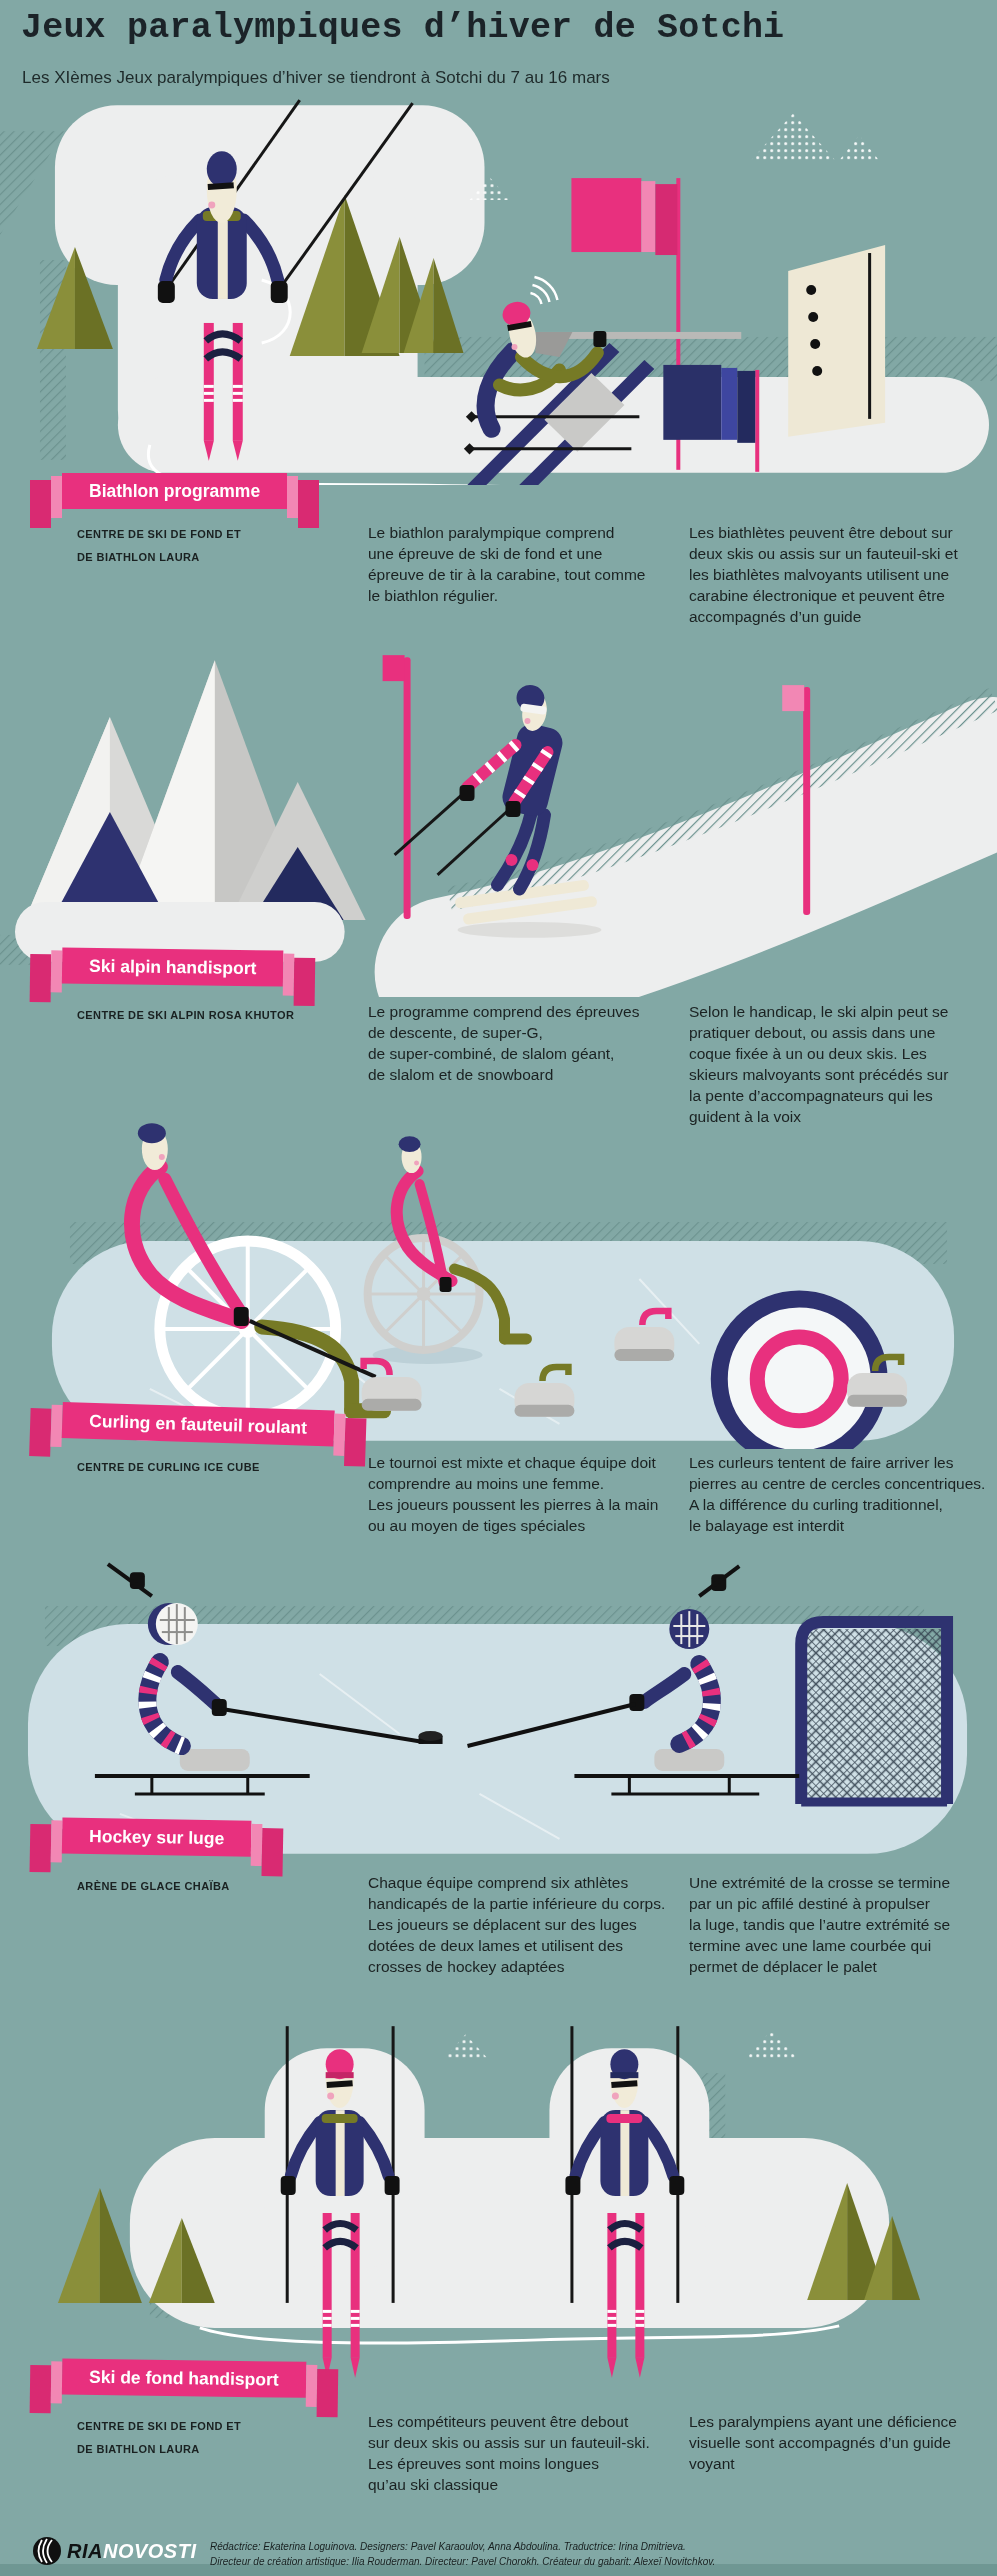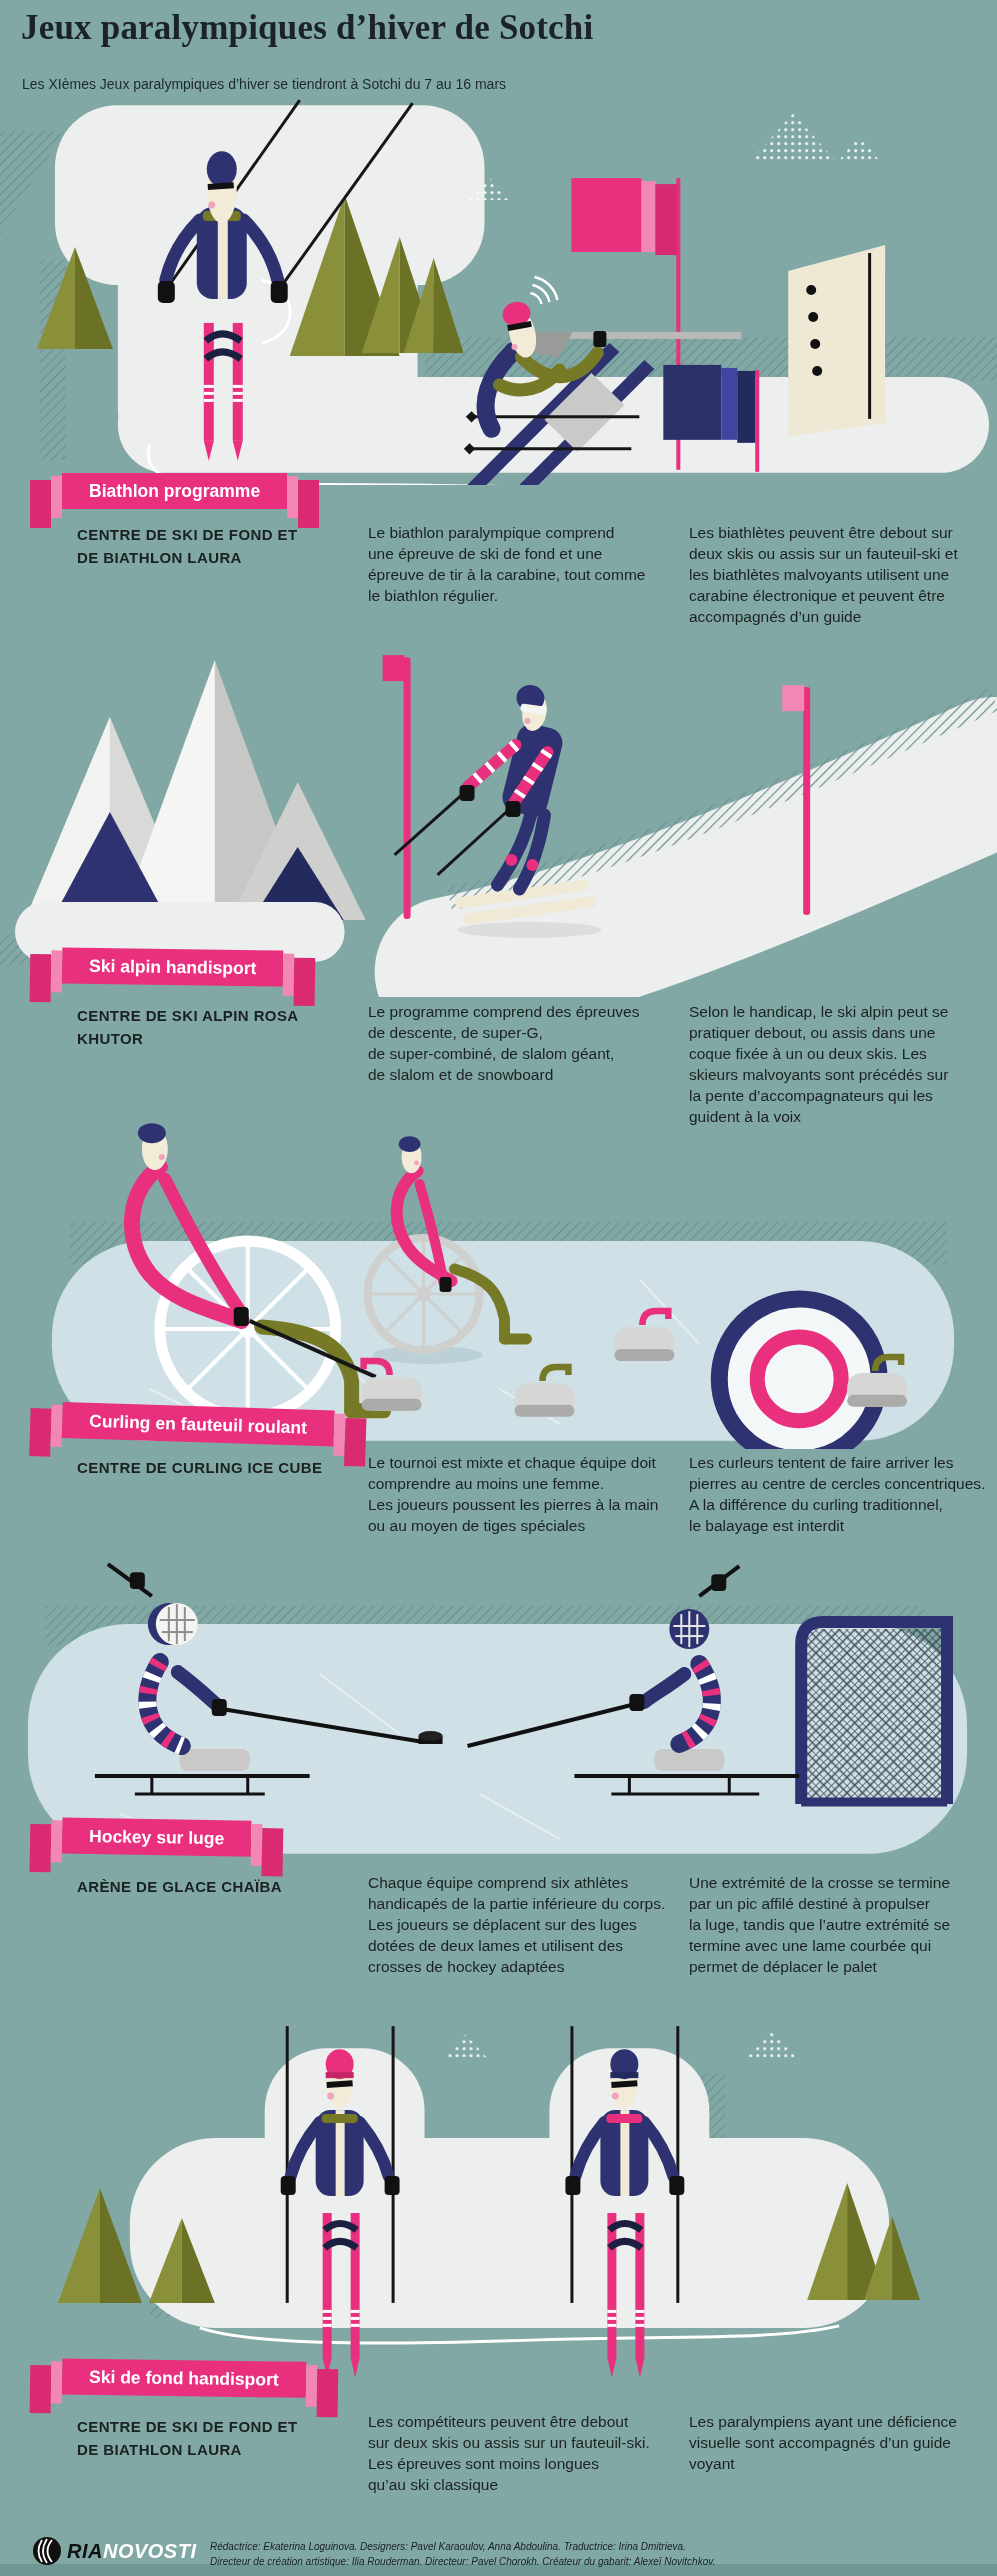--- a/index.html
+++ b/index.html
@@ -1,29 +1,29 @@
 <!DOCTYPE html>
 <html><head>
 <meta charset="utf-8">
 <style>
   html,body{margin:0;padding:0;}
   body{font-family:"Liberation Sans",sans-serif;background:#5c7e7c;}
   #page{position:relative;width:997px;height:2576px;background:#82A8A5;overflow:hidden;margin:0 auto;}
-  .title{position:absolute;left:21px;top:6px;font-family:Liberation Serif, serif;font-weight:700;
+  .title{position:absolute;left:21px;top:6px;font-family:Liberation Mono, monospace;font-weight:700;
          font-size:35px;line-height:44px;color:#1B2328;letter-spacing:0.2px;}
-  .subtitle{position:absolute;left:22px;top:76px;font-size:14px;color:#1E2A2A;}
+  .subtitle{position:absolute;left:22px;top:68px;font-size:17px;color:#1E2A2A;}
   svg.illu{position:absolute;left:0;z-index:1;}
   
   .ribbon{position:absolute;left:30px;display:flex;align-items:flex-start;z-index:3;transform-origin:left center;}
   .ribbon .tab{width:21px;height:48px;background:#D92A72;margin-top:7px;}
   .ribbon .fold{width:11px;height:42px;background:#F287B4;margin-top:3px;}
   .ribbon .main{height:36px;background:#E8307E;color:#fff;font-weight:700;font-size:17.5px;
                 display:flex;align-items:center;padding:0 27px;white-space:nowrap;}
   
-  .venue{position:absolute;left:77px;width:260px;font-size:15px;font-weight:700;letter-spacing:0.4px;
+  .venue{position:absolute;left:77px;width:260px;font-size:11px;font-weight:700;letter-spacing:0.4px;
          color:#1A2121;line-height:23px;white-space:pre-line;z-index:2;}
   .para{position:absolute;width:320px;font-size:15.5px;color:#1B2222;line-height:21px;white-space:pre-line;z-index:2;}
   .para.c1{left:368px;} .para.c2{left:689px;}
   
   .footer{position:absolute;left:12px;top:2526px;width:997px;height:50px;z-index:2;font-style:italic;}
   .brand{position:absolute;left:20px;top:10px;display:flex;align-items:center;}
   .brand .ria{font-weight:700;font-size:20px;color:#101314;letter-spacing:0.5px;margin-left:5px;}
   .brand .novosti{font-weight:700;font-size:20px;color:#ffffff;letter-spacing:0.5px;}
   .credits{position:absolute;left:198px;top:13px;font-size:10px;line-height:15px;color:#182020;}
   .bottomstrip{position:absolute;left:0;top:2564px;width:997px;height:12px;background:#6F9793;z-index:1;}

